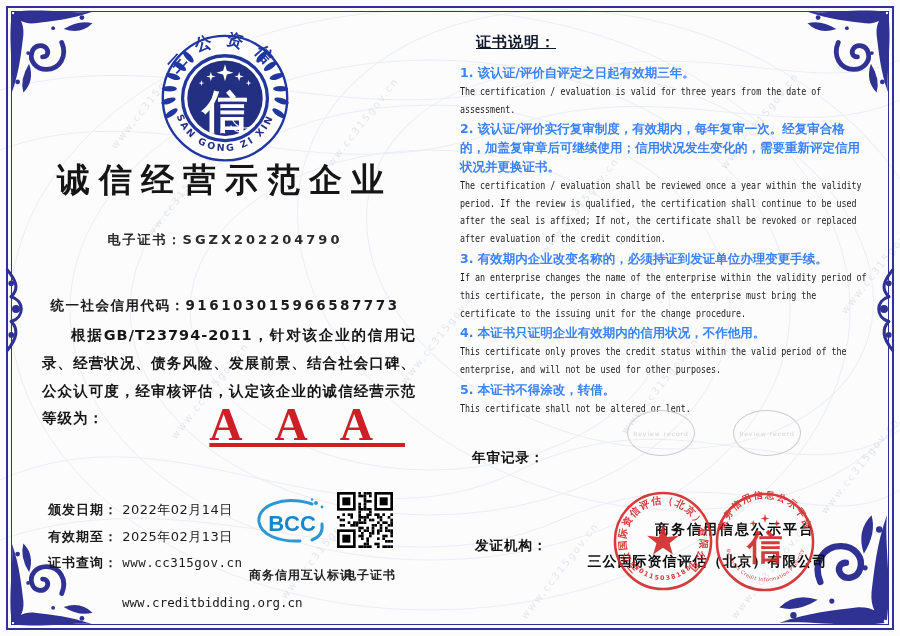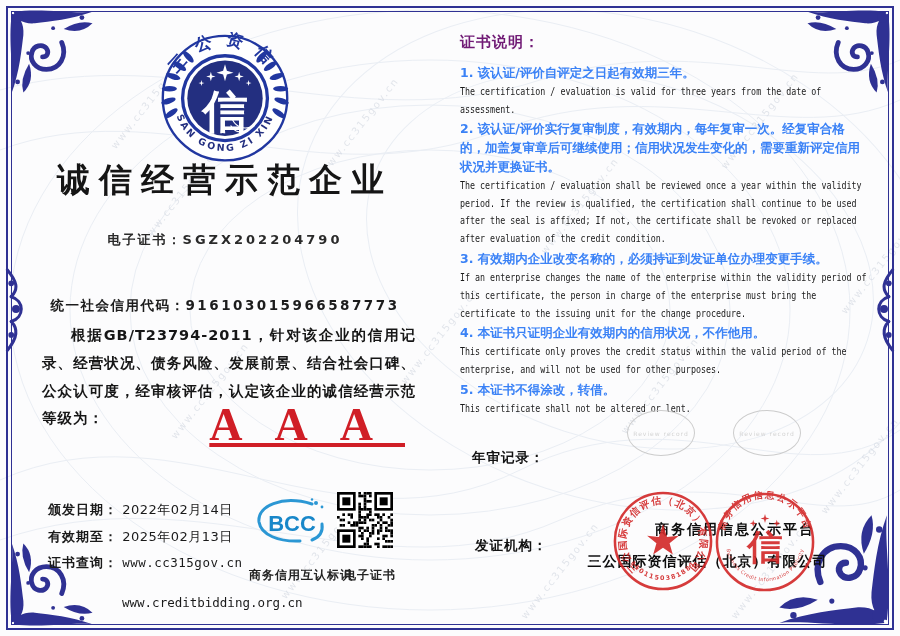--- a/index.html
+++ b/index.html
@@ -32,21 +32,21 @@
   .rating{left:45px;top:398px;width:360px;text-align:right;font-size:46px;font-weight:bold;
          color:#d01e26;letter-spacing:32px;padding-left:32px;box-sizing:border-box;
          font-family:"Liberation Serif","DejaVu Serif",serif;text-decoration:underline;}
   .inforow{left:48px;font-size:13px;color:#1a1a1a;white-space:nowrap;}
   .inforow .lbl{font-weight:bold;letter-spacing:1px;text-align:right;}
   .inforow .val{letter-spacing:.5px;}
   .url{font-family:"DejaVu Sans Mono","Liberation Mono",monospace;font-size:12.5px;}
   .bottom-lbl{font-size:12px;font-weight:bold;color:#222;letter-spacing:1px;}
   
   .instructions{left:460px;top:33px;width:408px;}
-  .instructions h3{margin:0 0 12px 0;font-size:15px;letter-spacing:1px;color:#701a75;}
+  .instructions h3{margin:0 0 12px 16px;font-size:15px;letter-spacing:1px;color:#0f172a;text-decoration:underline;}
   .item .zh{font-size:12.5px;font-weight:bold;line-height:1.5;color:#3b82f6;margin-top:2px;}
   .item .en{font-family:"DejaVu Sans Mono","Liberation Mono",monospace;font-size:10.5px;
             line-height:1.7;color:#1a1a1a;width:126%;transform:scaleX(0.794);
             transform-origin:0 0;}
   .annual-lbl{left:472px;top:426px;font-size:13.5px;font-weight:bold;letter-spacing:1px;margin-top:23px;}
   .oval{position:absolute;width:66px;height:44px;border:1px solid #cccccc;border-radius:50%;
         top:410px;display:flex;align-items:center;justify-content:center;
         font-size:6px;color:#d4d4d4;letter-spacing:1px;}
   .issuer-lbl{left:475px;top:528px;font-size:13.5px;font-weight:bold;letter-spacing:1px;margin-top:9px;}
   .issuer-1{left:620px;top:521px;width:230px;text-align:center;font-size:14px;font-weight:bold;

